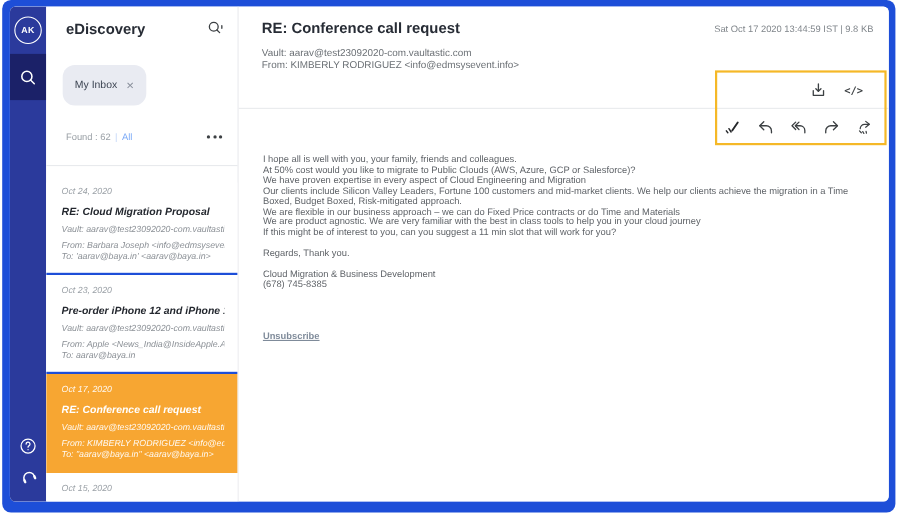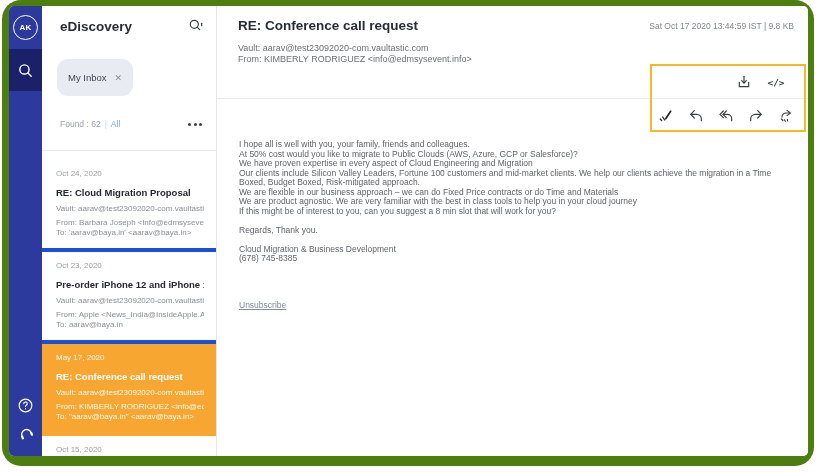--- a/index.html
+++ b/index.html
@@ -1,19 +1,19 @@
 <!DOCTYPE html>
 <html style="--sidebar-blue: #2b3a9c; --sidebar-active: #1b2168; --accent-orange: #f7a632; --annotation-yellow: #f5b827; --link-blue: #7baaf7;"><head>
 <meta charset="utf-8">
 <style>
   html,body{margin:0;padding:0;}
   body{width:822px;height:472px;background:#ffffff;position:relative;
        font-family:"Liberation Sans", sans-serif;overflow:hidden;}
   .frame{position:absolute;left:2px;top:0;width:812px;height:466px;
-         background:#4d7c0f;border-radius:19px;}
+         background:#1d4ed8;border-radius:8px;}
   .app{position:absolute;left:7px;top:6px;width:799px;height:450px;
        background:#fff;border-radius:5px;overflow:hidden;display:flex;}
 
   
   .rail{width:33px;background:var(--sidebar-blue,#2b3a9c);display:flex;
         flex-direction:column;align-items:center;flex-shrink:0;}
   .avatar{width:23px;height:23px;border:1.5px solid #fff;border-radius:50%;
           color:#fff;font-size:8px;font-weight:700;display:flex;align-items:center;
           justify-content:center;margin-top:9px;letter-spacing:.3px;cursor:pointer;}
   .rail-search{width:33px;height:42px;margin-top:9px;background:var(--sidebar-active,#1b2168);
@@ -35,21 +35,21 @@
   .chip-close{color:#8a909c;font-size:9px;cursor:pointer;}
   .found-row{display:flex;align-items:center;padding:8px 12px 6px 18px;
              font-size:8.5px;color:#9aa0a6;}
   .found-link{color:#7baaf7;margin-left:4px;cursor:pointer;}
   .found-sep{color:#c3d6f8;margin-left:4px;}
   .found-spacer{flex:1;}
   .more-dots{display:flex;gap:2.5px;cursor:pointer;padding:2px;}
   .more-dots i{width:3px;height:3px;border-radius:50%;background:#3c4043;display:block;}
   .lp-divider{height:1px;background:#e8eaed;}
   .email-list{flex:1;overflow:hidden;}
-  .email-item{padding:9px 12px 10px 14px;border-bottom:4px solid #1d4ed8;cursor:pointer;background:#fff;}
+  .email-item{padding:9px 12px 10px 14px;border-bottom:2px solid #1d4ed8;cursor:pointer;background:#fff;font-style:italic;}
   .email-item:first-child{margin-top:-6px;}
   .e-date{font-size:8px;color:#9aa0a6;margin-bottom:9px;}
   .e-subject{font-size:9.5px;font-weight:700;color:#24282f;margin-bottom:6px;
              white-space:nowrap;overflow:hidden;}
   .e-vault,.e-from,.e-to{font-size:8px;color:#8b9096;white-space:nowrap;overflow:hidden;}
   .e-vault{margin-bottom:5px;}
   .e-from,.e-to{line-height:10px;}
   .email-item.selected{background:var(--accent-orange,#f7a632);border-bottom-color:transparent;}
   .email-item.selected .e-subject{color:#fff;}
   .email-item.selected .e-date,
@@ -68,21 +68,21 @@
               padding:7px 22px 6px 0;}
   .m-divider{height:1px;background:#e8eaed;}
   .m-toolbar2{display:flex;justify-content:flex-end;align-items:center;gap:10px;
               padding:7px 12px 4px 0;}
   .tool-btn{width:20px;height:20px;display:flex;align-items:center;justify-content:center;cursor:pointer;}
   .annotation-box{position:absolute;top:58px;right:2px;width:152px;height:64px;
               border:2px solid var(--annotation-yellow,#f5b827);pointer-events:none;}
   .m-body{padding:10px 30px 0 22px;font-size:8.5px;line-height:9.5px;color:#5f6368;}
   .m-body .para{margin-bottom:9.5px;}
   .unsubscribe{display:inline-block;margin-top:27px;font-size:8.5px;color:#7f8b9a;
-               text-decoration:underline;cursor:pointer;}
+               text-decoration:underline;cursor:pointer;font-weight:bold;}
 
   svg{display:block;}
   .code-glyph{font-family:"DejaVu Sans Mono", monospace;font-size:9.5px;color:#3c4043;font-weight:700;}
 </style>
 </head>
 <body>
 
 <div class="frame">
   <div class="app">
 
@@ -157,21 +157,21 @@
     <div class="e-to">To: 'aarav@baya.in' &lt;aarav@baya.in&gt;</div>
   </div>
           <div class="email-item">
     <div class="e-date">Oct 23, 2020</div>
     <div class="e-subject">Pre-order iPhone 12 and iPhone 12 Pro.</div>
     <div class="e-vault">Vault: aarav@test23092020-com.vaultastic.com</div>
     <div class="e-from">From: Apple &lt;News_India@InsideApple.Apple...</div>
     <div class="e-to">To: aarav@baya.in</div>
   </div>
           <div class="email-item selected">
-    <div class="e-date">May 17, 2020</div>
+    <div class="e-date">Oct 17, 2020</div>
     <div class="e-subject">RE: Conference call request</div>
     <div class="e-vault">Vault: aarav@test23092020-com.vaultastic.com</div>
     <div class="e-from">From: KIMBERLY RODRIGUEZ &lt;info@edmsyse...</div>
     <div class="e-to">To: "aarav@baya.in" &lt;aarav@baya.in&gt;</div>
   </div>
           <div class="email-item">
     <div class="e-date">Oct 15, 2020</div>
     <div class="e-subject">Completed: Data export completed for ...</div>
     <div class="e-vault">Vault: aarav@test23092020-com.vaultastic.com</div>
     <div class="e-from">From: mailnotifier@mithi.com</div>
@@ -255,21 +255,21 @@
       <div class="annotation-box"></div>
 
       <div class="m-body" id="email-body">
           <div class="para">
             <div>I hope all is well with you, your family, friends and colleagues.</div>
             <div>At 50% cost would you like to migrate to Public Clouds (AWS, Azure, GCP or Salesforce)?</div>
             <div>We have proven expertise in every aspect of Cloud Engineering and Migration</div>
             <div>Our clients include Silicon Valley Leaders, Fortune 100 customers and mid-market clients. We help our clients achieve the migration in a Time Boxed, Budget Boxed, Risk-mitigated approach.</div>
             <div>We are flexible in our business approach – we can do Fixed Price contracts or do Time and Materials</div>
             <div>We are product agnostic. We are very familiar with the best in class tools to help you in your cloud journey</div>
-            <div>If this might be of interest to you, can you suggest a 8 min slot that will work for you?</div>
+            <div>If this might be of interest to you, can you suggest a 11 min slot that will work for you?</div>
           </div>
           <div class="para">
             <div>Regards, Thank you.</div>
           </div>
           <div class="para">
             <div>Cloud Migration &amp; Business Development</div>
             <div>(678) 745-8385</div>
           </div>
         </div>
       <div style="padding-left:22px;">

